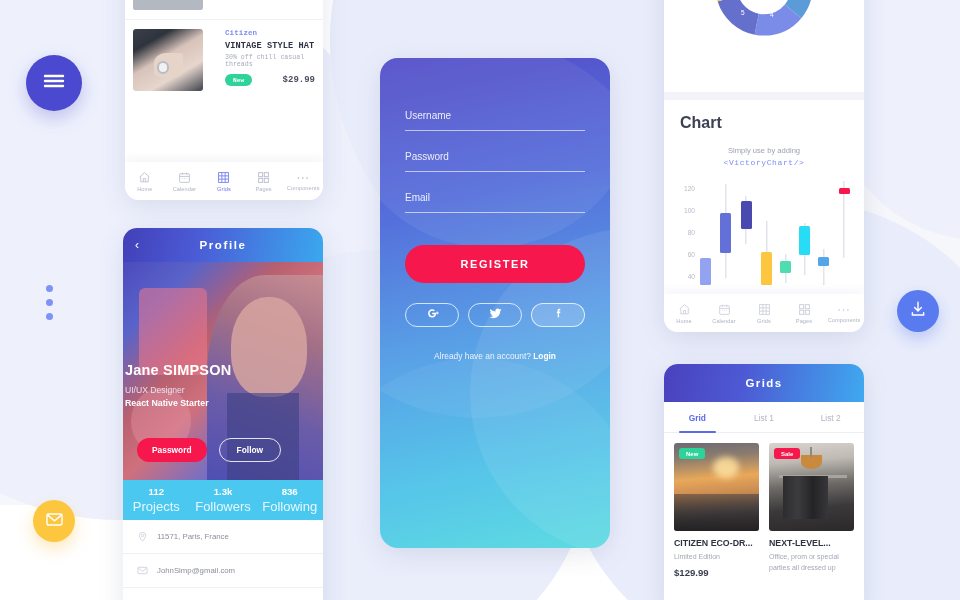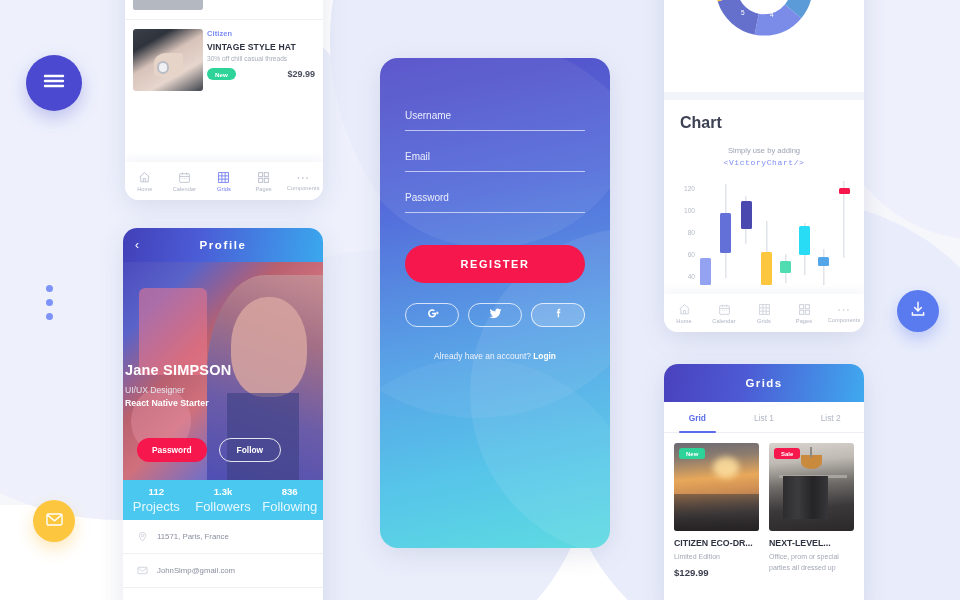--- a/index.html
+++ b/index.html
@@ -23,21 +23,21 @@
     overflow: hidden;
     box-shadow: 0 6px 26px rgba(60,70,120,.13);
     z-index: 3;
   }
 
   
   #phone-list { left: 125px; top: -62px; width: 198px; height: 262px; border-radius: 0 0 14px 14px;}
   .pl-scroll { padding: 0 0 0 0; }
   .pl-row { display:flex; padding: 9px 8px 9px 8px; border-top: 1px solid #eef0f4; }
   .pl-thumb { width: 70px; height: 62px; border-radius: 3px; flex: none; overflow:hidden; position:relative;}
-  .pl-info { padding-left: 4px; flex: 1; min-width: 0; }
+  .pl-info { padding-left: 22px; flex: 1; min-width: 0; font-family: Liberation Mono, monospace; }
   .pl-brand { color: #7b8cf5; font-size: 7.5px; font-weight: 700; letter-spacing:.1px;}
   .pl-title { color: #2e3141; font-size: 8.6px; font-weight: 700; margin-top: 4px; letter-spacing:.1px;}
   .pl-sub { color: #a9adbb; font-size: 6.6px; margin-top: 3px; }
   .pl-foot { display:flex; align-items:center; justify-content:space-between; margin-top: 6px; }
   .badge-new { background:#2ed39a; color:#fff; font-size:6.2px; font-weight:700; padding:2.5px 8px; border-radius:8px; }
   .pl-price { color:#4a4e5e; font-size:9px; font-weight:600; }
 
   
   .tabbar { position:absolute; left:0; right:0; bottom:0; height:38px; background:#fff;
             display:flex; align-items:center; box-shadow:0 -3px 10px rgba(90,100,160,.07); }
@@ -301,25 +301,25 @@
     <div style="left:-70px; top:300px; width:330px; height:330px; background:rgba(255,255,255,.05);"></div>
   </div>
 
   <div class="reg-inner">
 
     <div class="field" style="margin-top:52px;">
       <div class="flabel">Username</div>
       <div class="fline"></div>
     </div>
     <div class="field" style="margin-top:20px;">
+      <div class="flabel">Password</div>
+      <div class="fline"></div>
+    </div>
+    <div class="field" style="margin-top:20px;">
       <div class="flabel">Email</div>
-      <div class="fline"></div>
-    </div>
-    <div class="field" style="margin-top:20px;">
-      <div class="flabel">Password</div>
       <div class="fline"></div>
     </div>
 
     <button class="btn-register">REGISTER</button>
 
     <div class="socials">
       <button class="soc">
         <span><svg width="13" height="13" viewBox="0 0 24 24" fill="#ffffff">
               <path d="M11.4 10.6v2.6h4.3c-.2 1.1-1.3 3.2-4.3 3.2-2.6 0-4.7-2.1-4.7-4.8s2.1-4.8 4.7-4.8c1.5 0 2.4.6 3 1.2l2-1.9C15.1 4.9 13.4 4.2 11.4 4.2 7.2 4.2 3.8 7.6 3.8 11.8s3.4 7.6 7.6 7.6c4.4 0 7.3-3.1 7.3-7.4 0-.5-.1-.9-.1-1.3h-7.2z"></path>
               <path d="M21.4 10.3v-2h-1.5v2h-2v1.5h2v2h1.5v-2h2v-1.5z"></path>

